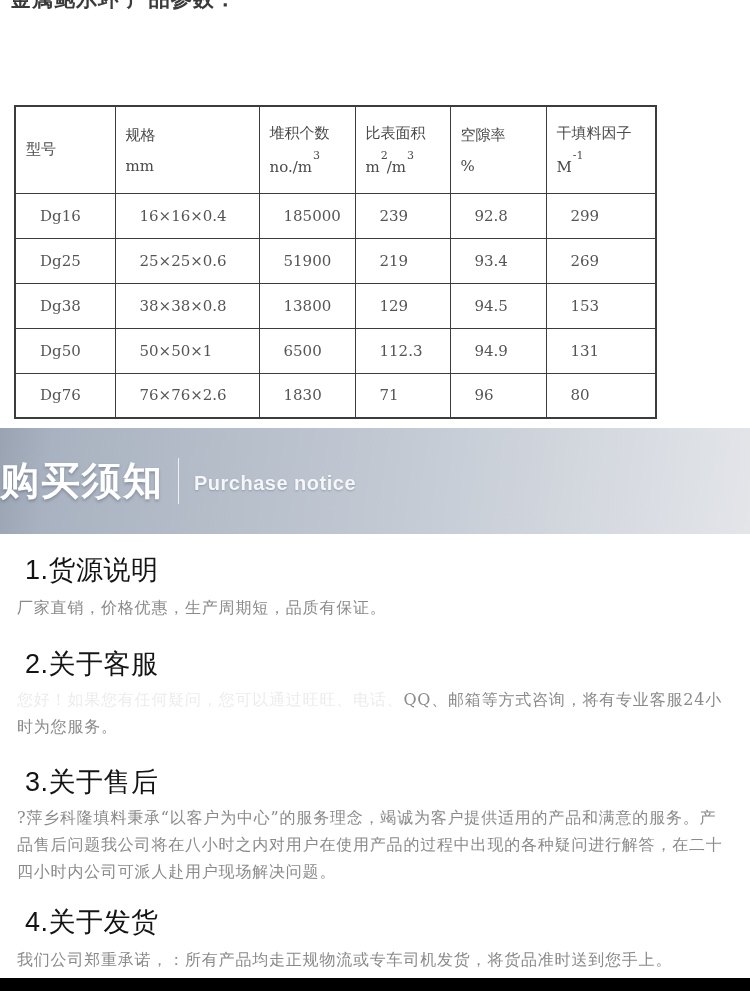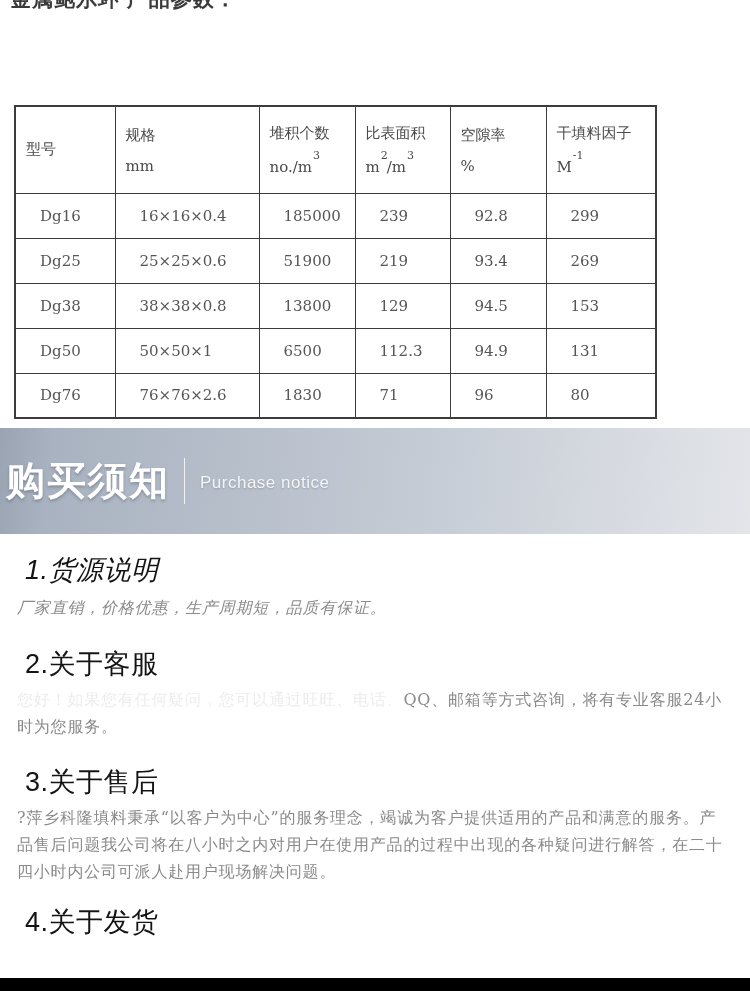--- a/index.html
+++ b/index.html
@@ -21,34 +21,34 @@
   .param-table th{font-weight:normal;text-align:left;vertical-align:middle;padding:0 4px 0 10px;}
   .param-table td{padding:0 4px 0 24px;vertical-align:middle;color:#555;}
   .col-name{margin-bottom:14px;}
   .col-unit{line-height:1;}
   .col-unit sup{font-size:11px;position:relative;top:-7px;left:1px;}
   th .col-name:last-child{margin-bottom:0;}
 
   
   .banner{position:absolute;left:0;top:428px;width:750px;height:106px;
           background:linear-gradient(97deg,#99a3b2 0%,#a9b2c0 7%,#c2c9d3 52%,#e3e5e9 100%);
-          display:flex;align-items:center;padding-left:6px;box-sizing:border-box;}
+          display:flex;align-items:center;padding-left:0;box-sizing:border-box;}
   .banner-cn{font-size:39px;font-weight:bold;color:#ffffff;letter-spacing:2px;
              text-shadow:0 2px 3px rgba(60,70,90,.35);}
   .banner-divider{width:1px;height:46px;background:rgba(255,255,255,.8);margin:0 15px 0 14px;}
-  .banner-en{font-size:17px;font-weight:normal;color:#f4f6f8;letter-spacing:.5px;
+  .banner-en{font-size:20px;font-weight:bold;color:#f4f6f8;letter-spacing:.5px;
              text-shadow:0 1px 2px rgba(60,70,90,.3);transform:translateY(2px);}
 
   
   .section{position:absolute;left:0;width:750px;}
   .section h2{margin:0 0 0 25px;font-size:27px;font-weight:500;color:#141414;letter-spacing:.5px;}
   .section p{margin:0;position:absolute;left:17px;font-size:16px;line-height:27px;
              color:#8a8a8a;font-family:"DejaVu Serif","Liberation Serif",serif;
              letter-spacing:.8px;width:714px;}
-  .s1{top:552px;font-style:italic;} .s1 p{top:42px;}
+  .s1{top:552px;} .s1 p{top:42px;}
   .s2{top:646px;} .s2 p{top:40px;}
   .s3{top:764px;} .s3 p{top:40px;}
   .s4{top:904px;} .s4 p{top:42px;}
   .faded{opacity:.16;}
 
   .bottom-bar{position:absolute;left:0;top:978px;width:750px;height:13px;background:#000;}
 </style>
 </head>
 <body>
 
@@ -152,17 +152,18 @@
     <p><span class="faded">您好！如果您有任何疑问，您可以通过旺旺、电话、</span><span>QQ、邮箱等方式咨询，将有专业客服24小时为您服务。</span></p>
   </div>
 
   <div class="section s3">
     <h2>3.关于售后</h2>
     <p>?萍乡科隆填料秉承“以客户为中心”的服务理念，竭诚为客户提供适用的产品和满意的服务。产品售后问题我公司将在八小时之内对用户在使用产品的过程中出现的各种疑问进行解答，在二十四小时内公司可派人赴用户现场解决问题。</p>
   </div>
 
   <div class="section s4">
     <h2>4.关于发货</h2>
+    <p>我们公司郑重承诺，：所有产品均走正规物流或专车司机发货，将货品准时送到您手上。</p>
   </div>
 
   <div class="bottom-bar"></div>
 
 </div>
 
 </body></html>

